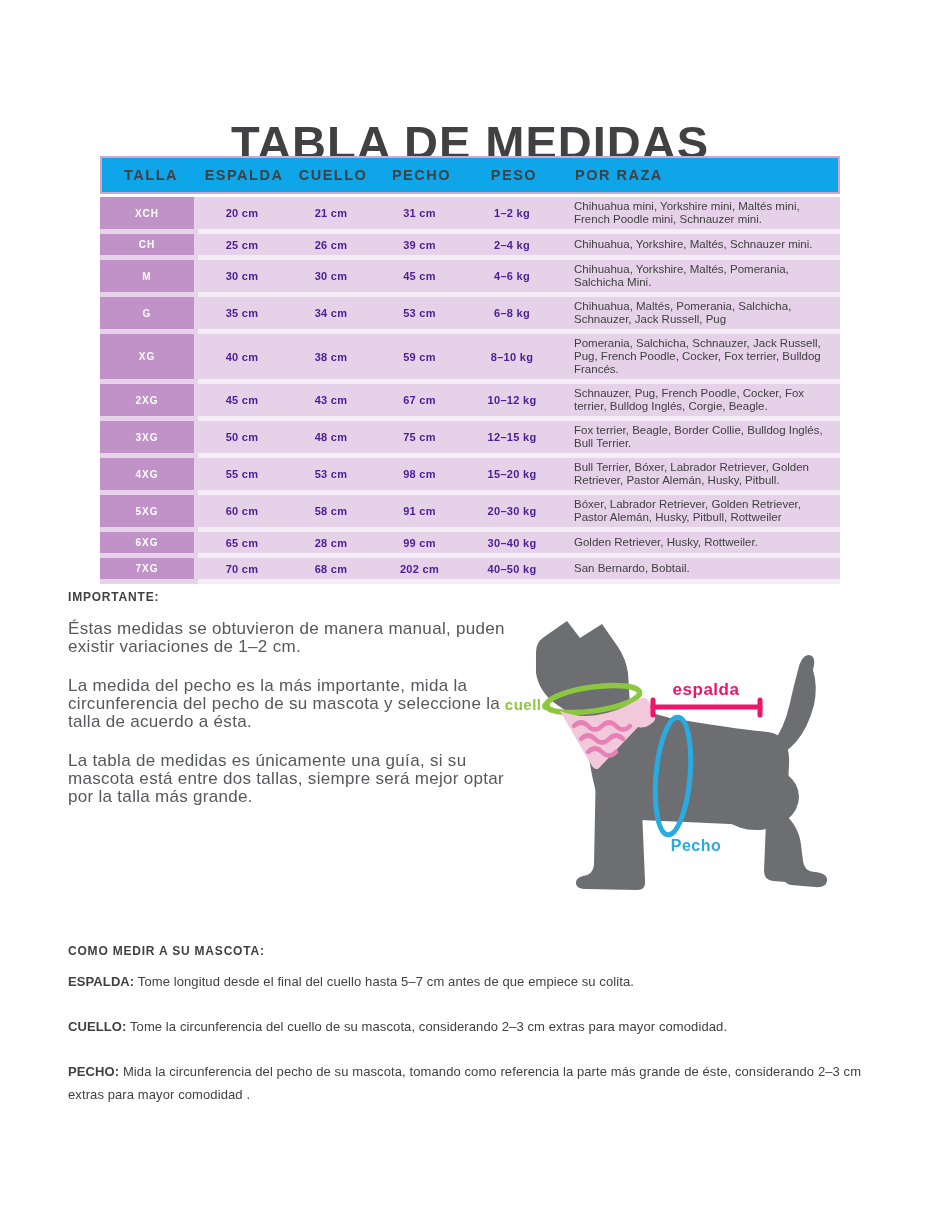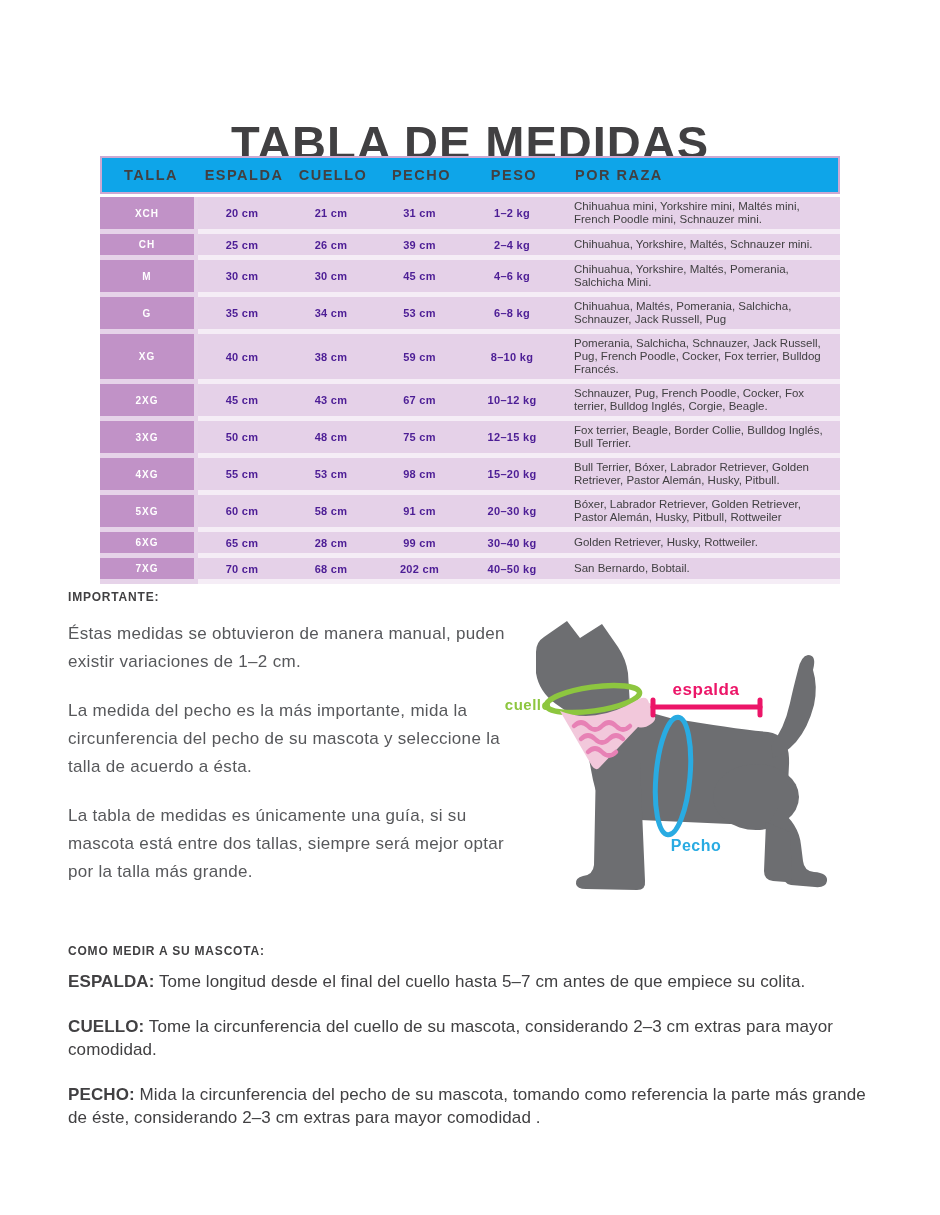--- a/index.html
+++ b/index.html
@@ -45,40 +45,40 @@
     color:#414042; padding:3px 8px 3px 13px;
   }
 
   
   .importante { position:absolute; left:68px; top:590px; width:444px; }
   .sec-heading {
     font-size:12px; font-weight:bold; letter-spacing:0.8px;
     color:var(--heading_text); margin:0 0 16px 0;
   }
   .importante p {
-    font-size:17px; line-height:28px; letter-spacing:0.3px;
+    font-size:17px; line-height:18px; letter-spacing:0.3px;
     color:var(--body_text); margin:0 0 21px 0;
   }
 
   
   .dog-wrap { position:absolute; left:490px; top:600px; width:400px; height:330px; }
   .dogfill path, .dogfill ellipse { fill:var(--dog); }
   .ring-cuello { fill:none; stroke:var(--cuello); stroke-width:5.5; }
   .ring-pecho { fill:none; stroke:var(--pecho); stroke-width:5; }
   .bandana-fill { fill:var(--bandana); }
   .wave { fill:none; stroke:var(--bandana_waves); stroke-width:4.5; stroke-linecap:round; }
   .espalda-g line { stroke:var(--espalda); stroke-width:5; stroke-linecap:round; }
   .espalda-g text { fill:var(--espalda); font-weight:bold; font-size:17px; letter-spacing:0.5px; }
   .t-pecho { fill:var(--pecho); font-weight:bold; font-size:16px; letter-spacing:0.5px; }
   .t-cuello { fill:var(--cuello); font-weight:bold; font-size:15px; letter-spacing:0.5px; }
 
   
   .como { position:absolute; left:68px; top:944px; width:816px; }
   .como .sec-heading { margin-bottom:12px; }
-  .como p { font-size:17px; line-height:23px; color:#414042; margin:0 0 22px 0; letter-spacing:0.1px; }
+  .como p { font-size:13px; line-height:23px; color:#414042; margin:0 0 22px 0; letter-spacing:0.1px; }
   .como .lbl { font-weight:bold; }
 </style>
 </head>
 <body>
 
 <div class="page">
 
   <h1 class="title">TABLA DE MEDIDAS</h1>
 
   <div class="size-table">

